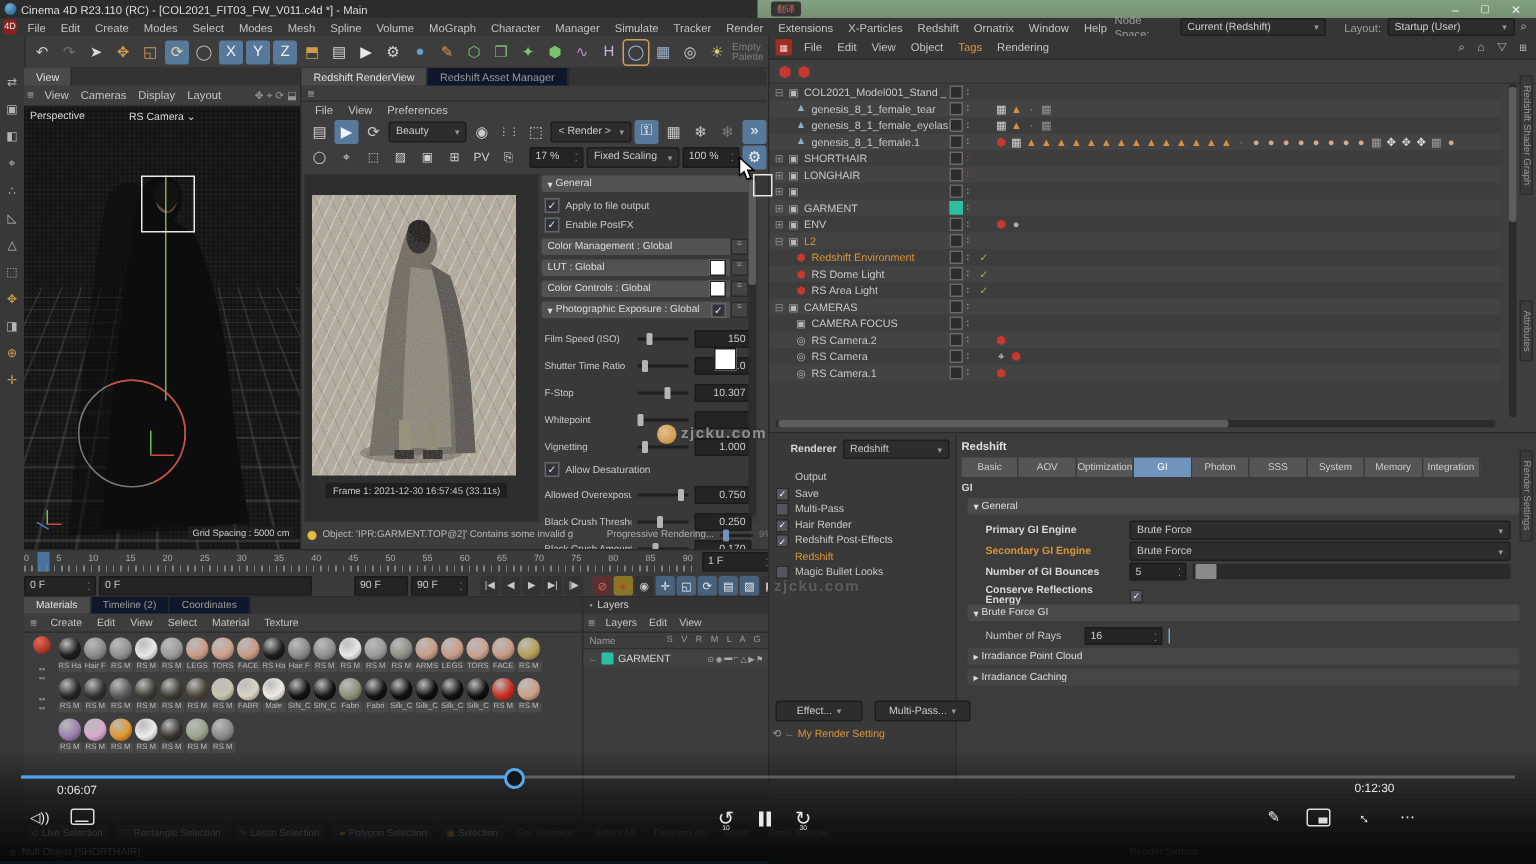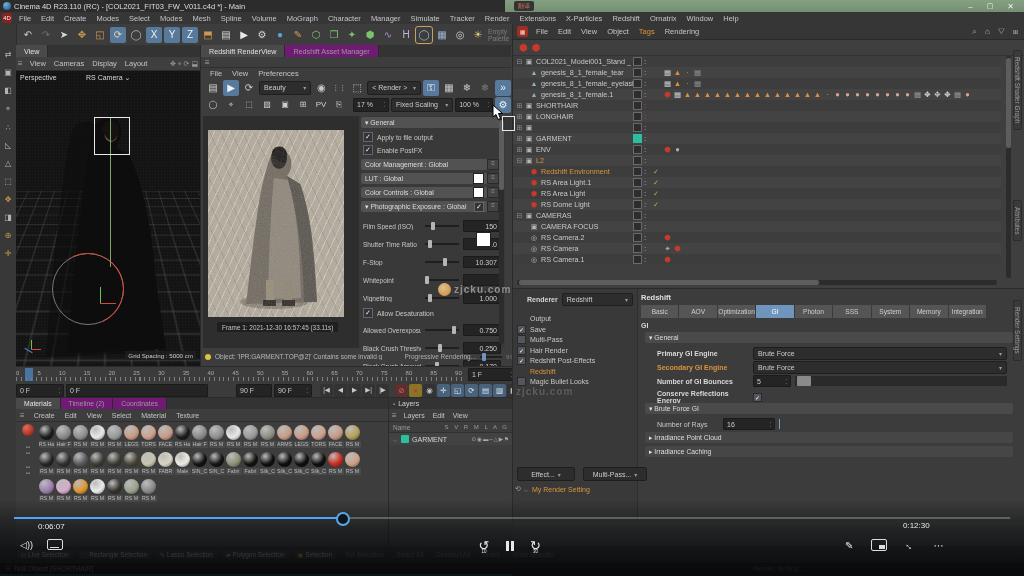--- a/index.html
+++ b/index.html
@@ -18,21 +18,21 @@
   .dd:after{content:"▾";font-size:6px;color:#999;margin-left:3px;}
   .inp{background:#242424;border:1px solid #1b1b1b;color:#ccc;font-size:7px;
        display:flex;align-items:center;padding:0 3px;border-radius:1px;}
   .chk{width:8px;height:8px;background:#30343a;border:1px solid #666;display:inline-flex;
        align-items:center;justify-content:center;color:#e8e8e8;font-size:7px;flex:0 0 auto;}
   .chk.on:after{content:"✓";}
   .secbar{background:#525252;color:#ddd;display:flex;align-items:center;padding:0 4px;
           border-radius:2px;font-size:6.8px;}
   .sl{height:2px;background:#1f1f1f;position:relative;flex:1;}
   .sl i{position:absolute;width:4px;height:8px;background:#b5b5b5;top:-3px;border-radius:1px;}
-  .tab{display:flex;align-items:center;padding:0 8px;background:#701a75;color:#9a9a9a;
+  .tab{display:flex;align-items:center;padding:0 8px;background:#0f172a;color:#9a9a9a;
        border-right:1px solid #2a2a2a;font-size:7.2px;white-space:nowrap;}
   .tab.act{background:#4a4a4a;color:#e2e2e2;}
   .vtab{writing-mode:vertical-rl;background:#3a3a3a;border:1px solid #2c2c2c;color:#9a9a9a;
         font-size:6.5px;padding:6px 0;text-align:center;border-radius:0 2px 2px 0;}
   .orange{color:#d9953c !important;}
   .omrow{position:relative;height:11px;display:flex;align-items:center;font-size:7.2px;}
   .omrow:nth-child(even){background:#434343;}
   .omrow:nth-child(odd){background:#3d3d3d;}
   .exp{width:9px;color:#8f8f8f;font-size:7px;text-align:center;flex:0 0 auto;}
   .oic{width:10px;font-size:7px;text-align:center;flex:0 0 auto;margin-right:2px;}
@@ -108,20 +108,27 @@
         <span class="mi">Simulate</span>
         <span class="mi">Tracker</span>
         <span class="mi">Render</span>
         <span class="mi">Extensions</span>
         <span class="mi">X-Particles</span>
         <span class="mi">Redshift</span>
         <span class="mi">Ornatrix</span>
         <span class="mi">Window</span>
         <span class="mi">Help</span>
       </div>
+    <div class="r" style="margin-left:auto;margin-right:6px;gap:4px;">
+      <span style="color:#9e9e9e;">Node Space:</span>
+      <span class="dd" style="width:96px;height:10px;">Current (Redshift)</span>
+      <span style="color:#9e9e9e;margin-left:8px;">Layout:</span>
+      <span class="dd" style="width:82px;height:10px;">Startup (User)</span>
+      <span style="color:#b5b5b5;font-size:8px;">⌕</span>
+    </div>
   </div>
 
   <div class="p r" style="left:16px;top:24px;width:496px;height:21px;background:#3d3d3d;border-bottom:1px solid #2e2e2e;gap:2px;padding-left:4px;">
     <div class="r" style="gap:2px;">
 
     <span class="ic" style="color: rgb(201, 201, 201);">↶</span>
         <span class="ic" style="color: rgb(110, 110, 110);">↷</span>
         <span class="ic" style="color: rgb(216, 216, 216);">➤</span>
         <span class="ic" style="color: rgb(208, 154, 78);">✥</span>
         <span class="ic" style="color: rgb(208, 154, 78);">◱</span>
@@ -904,39 +911,30 @@
         <span class="oic" style="color: rgb(198, 57, 44);">⬢</span>
         <span class="onm orange">Redshift Environment</span>
         <span class="omchk"></span>
         <span class="omdots">:</span>
         <span class="omok">✓</span>
         <span class="tags"></span>
       </div>
         <div class="omrow" style="padding-left: 16px;">
 
         <span class="oic" style="color: rgb(198, 57, 44);">⬢</span>
-        <span class="onm">RS Area Light.1</span>
+        <span class="onm">RS Dome Light</span>
         <span class="omchk"></span>
         <span class="omdots">:</span>
         <span class="omok">✓</span>
         <span class="tags"></span>
       </div>
         <div class="omrow" style="padding-left: 16px;">
 
         <span class="oic" style="color: rgb(198, 57, 44);">⬢</span>
         <span class="onm">RS Area Light</span>
-        <span class="omchk"></span>
-        <span class="omdots">:</span>
-        <span class="omok">✓</span>
-        <span class="tags"></span>
-      </div>
-        <div class="omrow" style="padding-left: 16px;">
-
-        <span class="oic" style="color: rgb(198, 57, 44);">⬢</span>
-        <span class="onm">RS Dome Light</span>
         <span class="omchk"></span>
         <span class="omdots">:</span>
         <span class="omok">✓</span>
         <span class="tags"></span>
       </div>
         <div class="omrow" style="padding-left: 2px;">
         <span class="exp">⊟</span>
         <span class="oic" style="color: rgb(184, 184, 184);">▣</span>
         <span class="onm">CAMERAS</span>
         <span class="omchk"></span>

